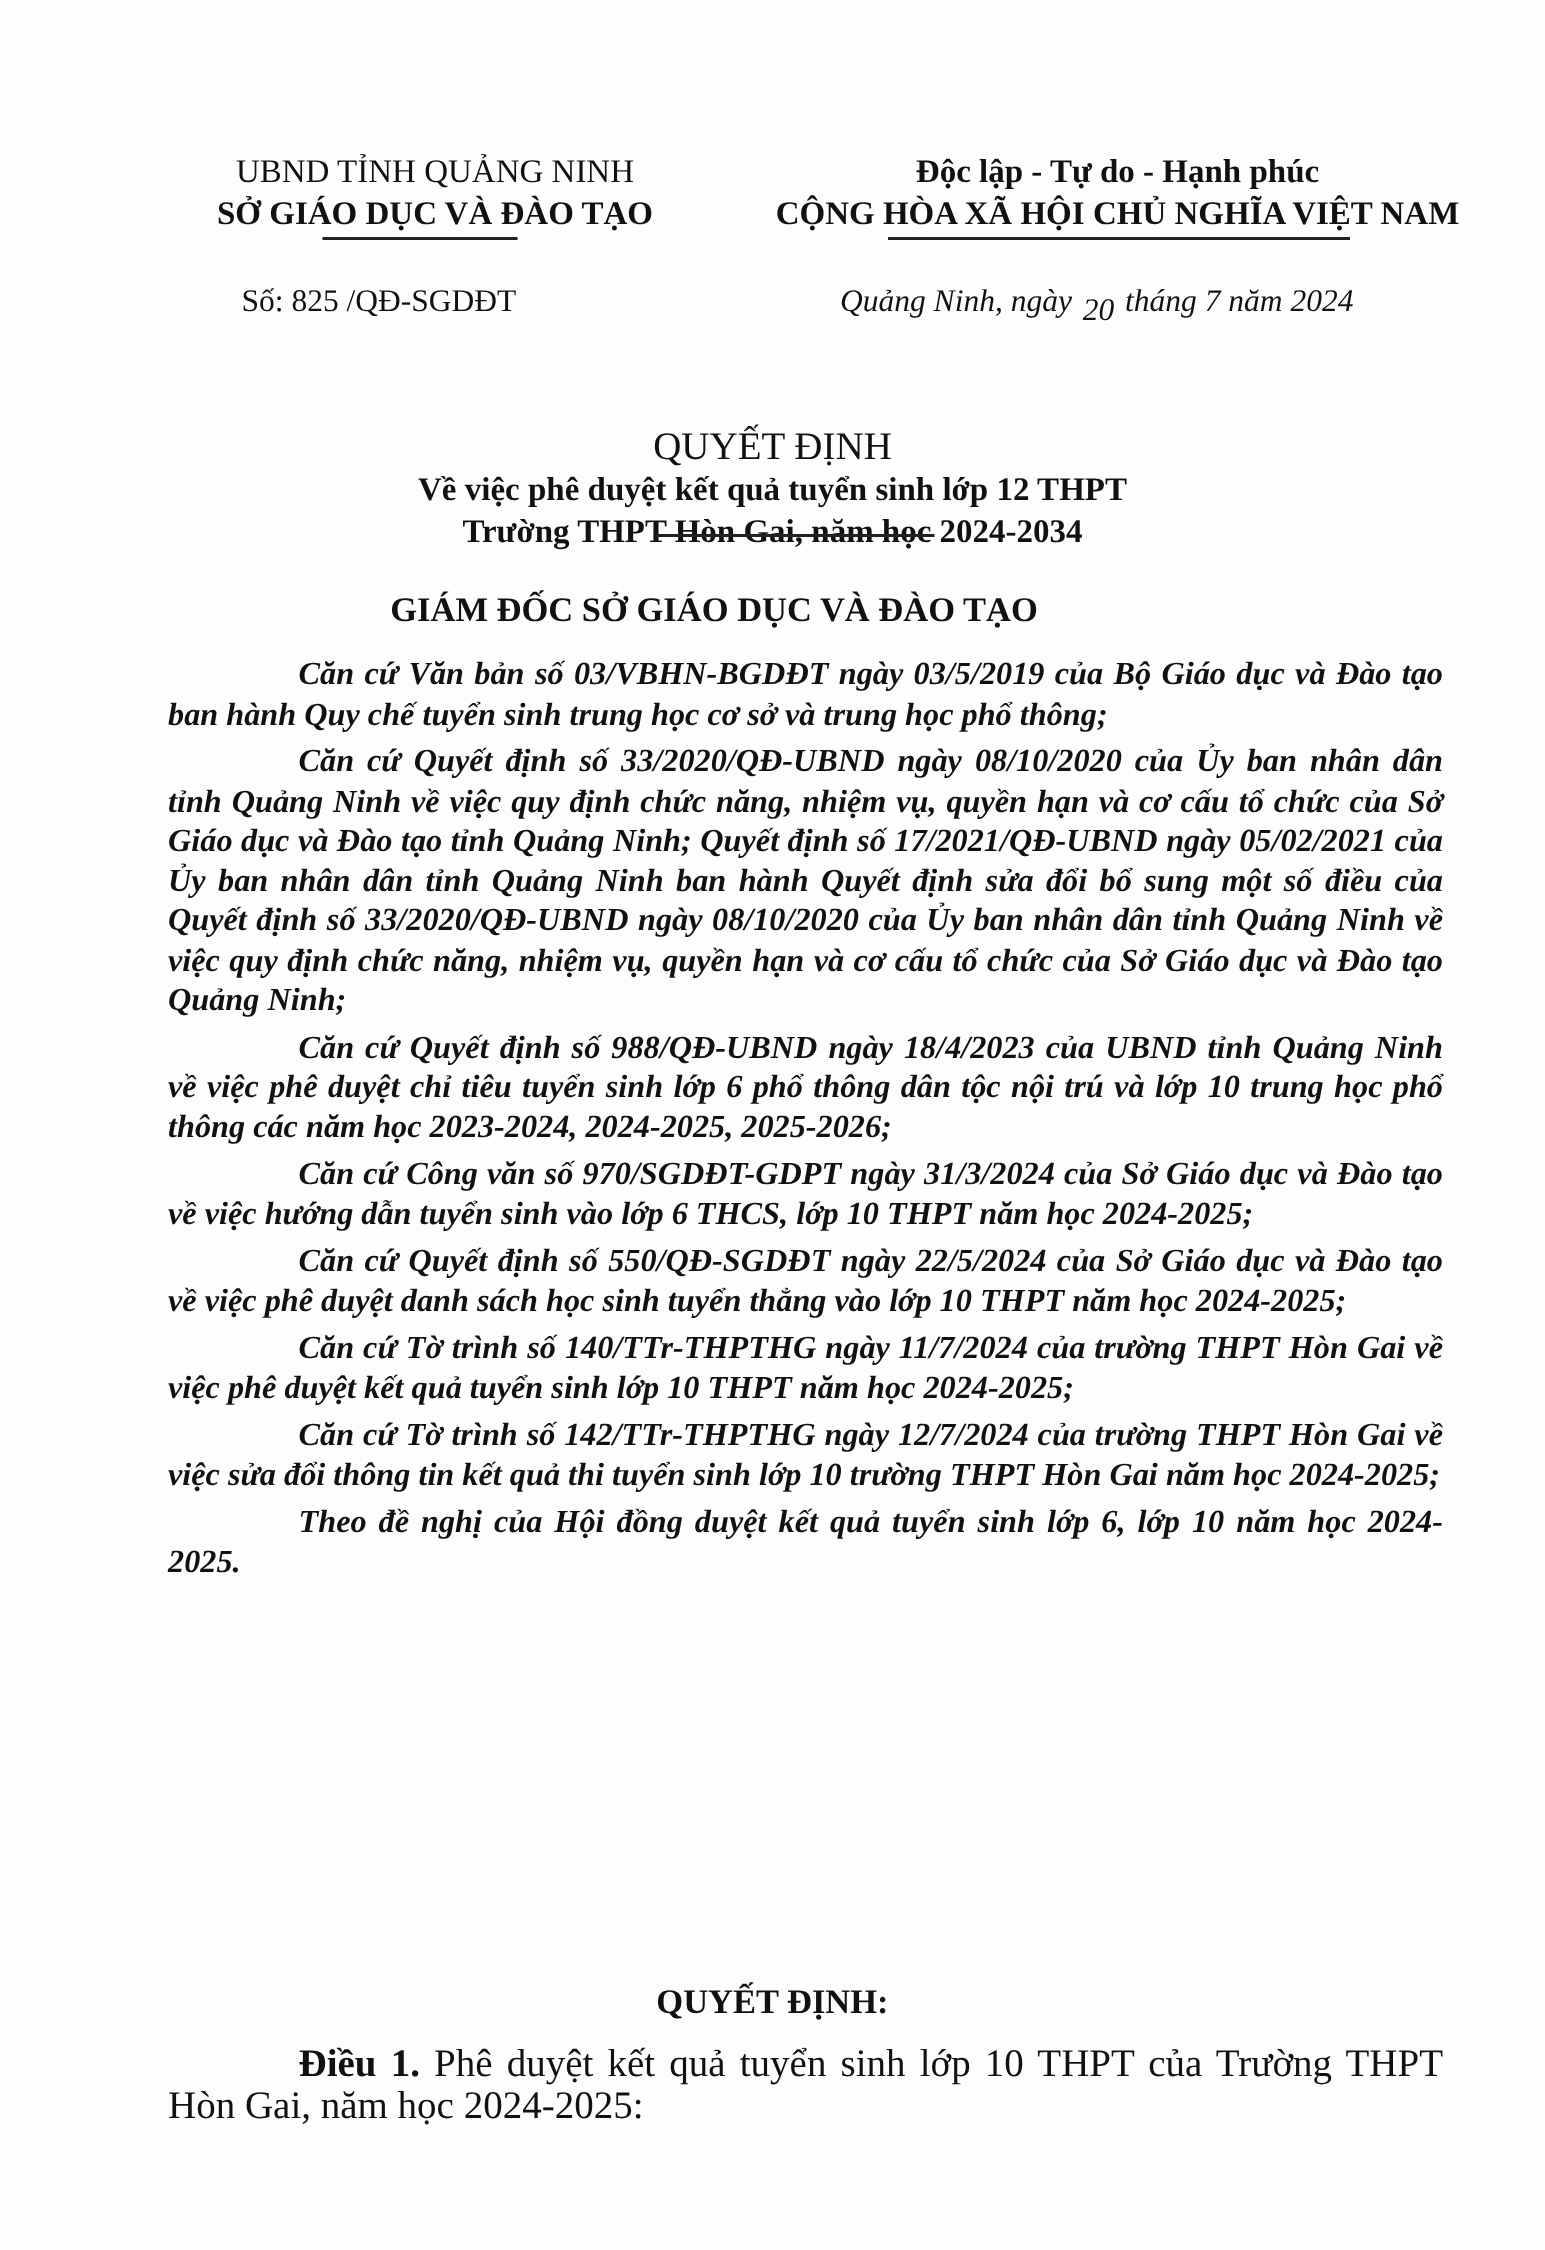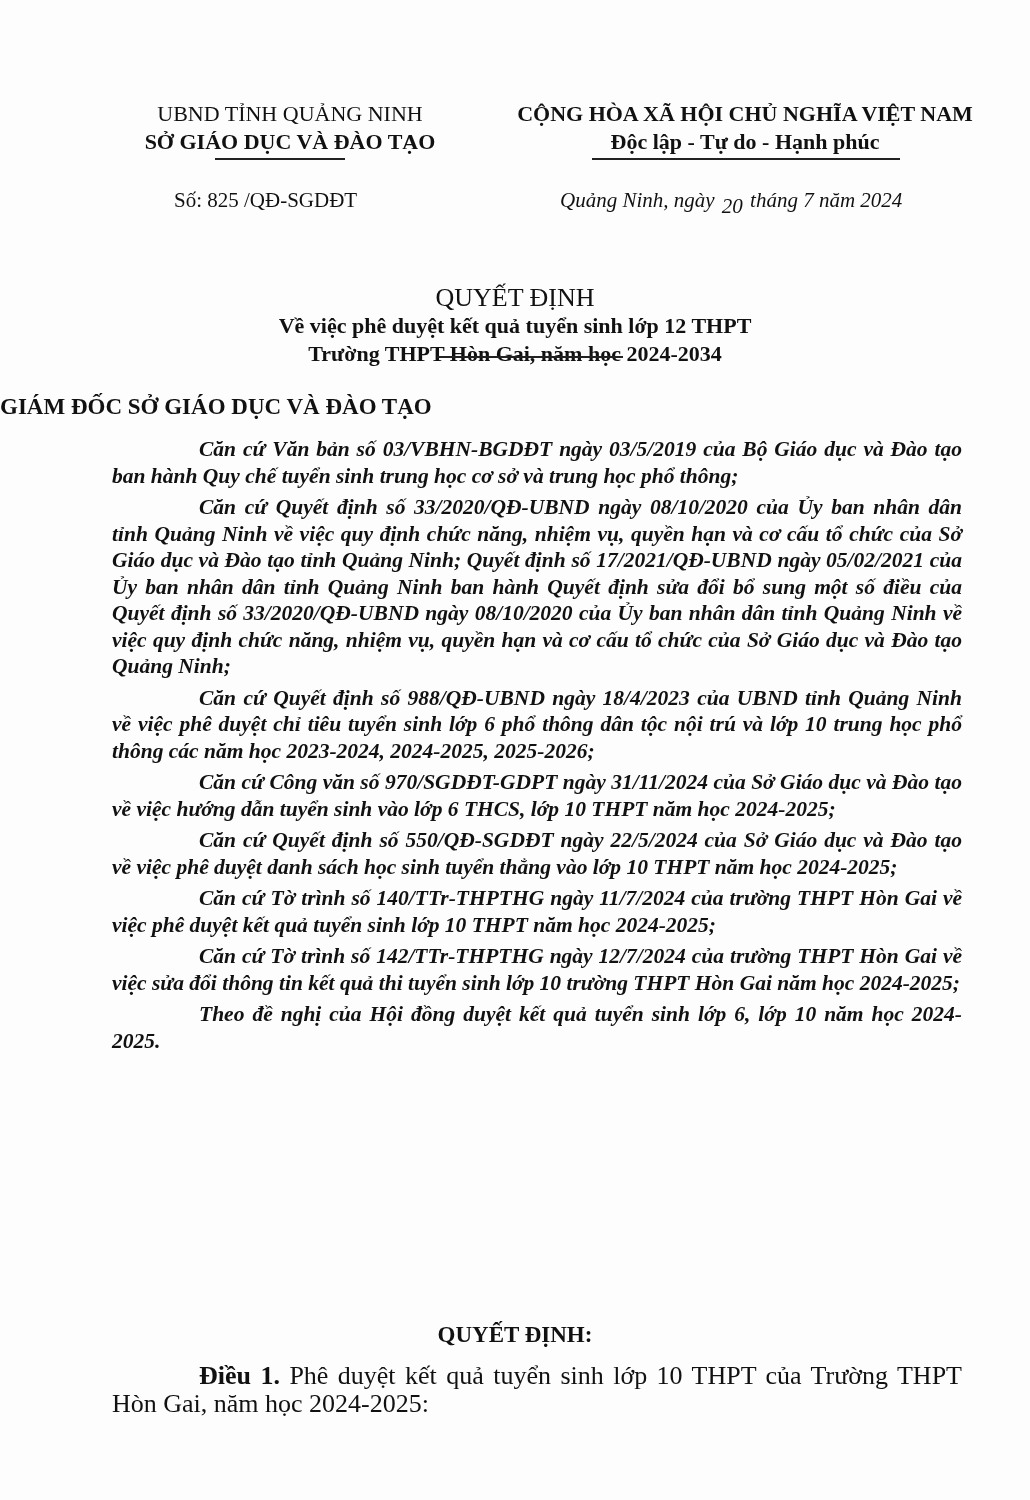--- a/index.html
+++ b/index.html
@@ -8,50 +8,50 @@
     font-family:"Liberation Serif", "DejaVu Serif", serif;
     position:relative; overflow:hidden;
   }
   .abs { position:absolute; }
   .hdr-left { left:95px; width:390px; text-align:center; top:100px; }
   .hdr-right { left:490px; width:510px; text-align:center; top:100px; }
   .hline1 { font-size:22px; line-height:28px; }
   .hline2 { font-size:22px; line-height:28px; font-weight:bold; }
   .ul-left { position:absolute; left:215px; top:158px; width:130px; height:2px; background:#222; }
   .ul-right { position:absolute; left:592px; top:158px; width:308px; height:2px; background:#222; }
-  .so { left:174px; top:188px; font-size:21px; }
+  .so { left:161px; top:188px; font-size:21px; }
   .date { left:560px; top:188px; font-size:21px; font-style:italic; }
   .date .day { position:relative; top:6px; margin:0 2px; }
   .title-block { left:0; width:1030px; text-align:center; top:284px; }
   .t-main { font-size:26px; font-weight:normal; line-height:28px; }
   .t-sub { font-size:22px; font-weight:bold; line-height:28px; }
   .ul-title { position:absolute; left:437px; top:356px; width:186px; height:2px; background:#222; }
-  .director { left:0; width:952px; top:394px; font-size:23px; font-weight:bold; }
+  .director { left:0; width:952px; text-align:center; top:394px; font-size:23px; font-weight:bold; }
   .body-text {
     left:112px; width:850px; top:436px;
     font-size:21.5px; line-height:26.5px; font-style:italic; text-align:justify;font-weight:bold;
   }
   .body-text p { margin:0 0 5px 0; text-indent:87px; }
   .decision-title { left:0; width:1030px; text-align:center; top:1322px; font-size:23px; font-weight:bold; }
   .art1 { left:112px; width:850px; top:1362px; font-size:26px; line-height:28px; text-align:justify; }
   .art1 p { margin:0; text-indent:87px; }
   .art1 b { font-weight:bold; }
 </style>
 </head>
 <body>
 
 <div class="abs hdr-left">
   <div class="hline1">UBND TỈNH QUẢNG NINH</div>
   <div class="hline2">SỞ GIÁO DỤC VÀ ĐÀO TẠO</div>
 </div>
 <div class="ul-left"></div>
 
 <div class="abs hdr-right">
+  <div class="hline2">Độc lập - Tự do - Hạnh phúc</div>
   <div class="hline2">CỘNG HÒA XÃ HỘI CHỦ NGHĨA VIỆT NAM</div>
-  <div class="hline2">Độc lập - Tự do - Hạnh phúc</div>
 </div>
 <div class="ul-right"></div>
 
 <div class="abs so">Số: 825  /QĐ-SGDĐT</div>
 
 <div class="abs date">
   <span>Quảng Ninh, ngày</span>
   <span class="day">20</span>
   <span>tháng 7 năm 2024</span>
 </div>
@@ -62,21 +62,21 @@
   <div class="t-sub">Trường THPT Hòn Gai, năm học 2024-2034</div>
 </div>
 <div class="ul-title"></div>
 
 <div class="abs director">GIÁM ĐỐC SỞ GIÁO DỤC VÀ ĐÀO TẠO</div>
 
 <div class="abs body-text">
   <p>Căn cứ Văn bản số 03/VBHN-BGDĐT ngày 03/5/2019 của Bộ Giáo dục và Đào tạo ban hành Quy chế tuyển sinh trung học cơ sở và trung học phổ thông;</p>
   <p>Căn cứ Quyết định số 33/2020/QĐ-UBND ngày 08/10/2020 của Ủy ban nhân dân tỉnh Quảng Ninh về việc quy định chức năng, nhiệm vụ, quyền hạn và cơ cấu tổ chức của Sở Giáo dục và Đào tạo tỉnh Quảng Ninh; Quyết định số 17/2021/QĐ-UBND ngày 05/02/2021 của Ủy ban nhân dân tỉnh Quảng Ninh ban hành Quyết định sửa đổi bổ sung một số điều của Quyết định số 33/2020/QĐ-UBND ngày 08/10/2020 của Ủy ban nhân dân tỉnh Quảng Ninh về việc quy định chức năng, nhiệm vụ, quyền hạn và cơ cấu tổ chức của Sở Giáo dục và Đào tạo Quảng Ninh;</p>
   <p>Căn cứ Quyết định số 988/QĐ-UBND ngày 18/4/2023 của UBND tỉnh Quảng Ninh về việc phê duyệt chỉ tiêu tuyển sinh lớp 6 phổ thông dân tộc nội trú và lớp 10 trung học phổ thông các năm học 2023-2024, 2024-2025, 2025-2026;</p>
-  <p>Căn cứ Công văn số 970/SGDĐT-GDPT ngày 31/11/2024 của Sở Giáo dục và Đào tạo về việc hướng dẫn tuyển sinh vào lớp 6 THCS, lớp 10 THPT năm học 2024-2025;</p>
+  <p>Căn cứ Công văn số 970/SGDĐT-GDPT ngày 31/3/2024 của Sở Giáo dục và Đào tạo về việc hướng dẫn tuyển sinh vào lớp 6 THCS, lớp 10 THPT năm học 2024-2025;</p>
   <p>Căn cứ Quyết định số 550/QĐ-SGDĐT ngày 22/5/2024 của Sở Giáo dục và Đào tạo về việc phê duyệt danh sách học sinh tuyển thẳng vào lớp 10 THPT năm học 2024-2025;</p>
   <p>Căn cứ Tờ trình số 140/TTr-THPTHG ngày 11/7/2024 của trường THPT Hòn Gai về việc phê duyệt kết quả tuyển sinh lớp 10 THPT  năm học 2024-2025;</p>
   <p>Căn cứ Tờ trình số 142/TTr-THPTHG ngày 12/7/2024 của trường THPT Hòn Gai về việc sửa đổi thông tin kết quả thi tuyển sinh lớp 10 trường THPT Hòn Gai năm học 2024-2025;</p>
   <p>Theo đề nghị của Hội đồng duyệt kết quả tuyển sinh lớp 6, lớp 10 năm học 2024-2025.</p>
 </div>
 
 <div class="abs decision-title">QUYẾT ĐỊNH:</div>
 
 <div class="abs art1">
   <p><b>Điều 1.</b> <span>Phê duyệt kết quả tuyển sinh lớp 10 THPT của Trường THPT Hòn Gai, năm học 2024-2025:</span></p>

